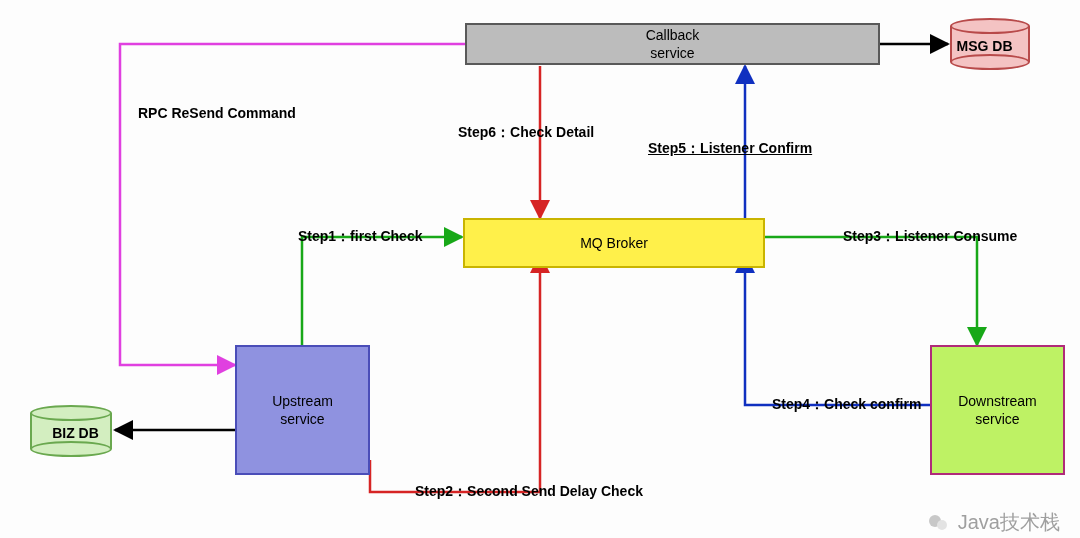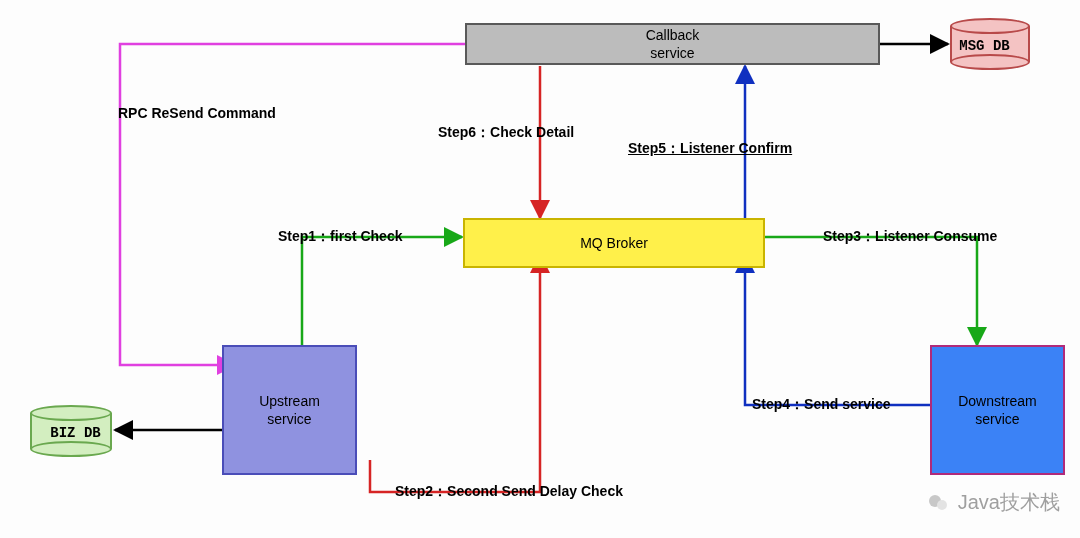--- a/index.html
+++ b/index.html
@@ -19,20 +19,21 @@
     align-items: center;
     justify-content: center;
     text-align: center;
     font-weight: normal;
     line-height: 1.3;
   }
   .label {
     position: absolute;
     font-weight: bold;
     white-space: nowrap;
+    margin-left: 20px;
   }
   .cylinder {
     position: absolute;
   }
   .cylinder .body {
     position: absolute;
     left: 0; right: 0;
     border-left: 2px solid;
     border-right: 2px solid;
   }
@@ -40,33 +41,32 @@
     position: absolute;
     left: 0; right: 0;
     border: 2px solid;
     border-radius: 50%;
   }
   .cylinder .txt {
     position: absolute;
     left: 0; right: 11px;
     text-align: center;
     font-weight: bold;
-    font-family: Liberation Mono, monospace;
   }
   svg.lines {
     position: absolute;
     top: 0; left: 0;
     width: 1080px;
     height: 538px;
     pointer-events: none;
   }
   .watermark {
     position: absolute;
     right: 20px;
-    bottom: 22px;
+    bottom: 2px;
     font-size: 20px;
     color: #888;
     opacity: 0.8;
     display: flex;
     align-items: center;
     gap: 8px;
   }
 </style>
 </head>
 <body>
@@ -118,42 +118,42 @@
   <div class="body" style="top:8px; bottom:8px; background:#f4c3c3; border-color:#b84a4a;"></div>
   <div class="bot" style="bottom:0; height:16px; background:#f4c3c3; border-color:#b84a4a;"></div>
   <div class="top" style="top:0; height:16px; background:#f4c3c3; border-color:#b84a4a;"></div>
   <div class="txt" style="top:20px;">MSG DB</div>
 </div>
 
 <div class="box" style="left:463px; top:218px; width:302px; height:50px; background:#fff04a; border-color:#c9b400;">
   <span>MQ Broker</span>
 </div>
 
-<div class="box" style="left:222px; top:345px; width:135px; height:130px; background:#8f92e0; border-color:#4a4db8;">
+<div class="box" style="left:235px; top:345px; width:135px; height:130px; background:#8f92e0; border-color:#4a4db8;">
   <span style="white-space:pre-line;">Upstream
 service</span>
 </div>
 
-<div class="box" style="left:930px; top:345px; width:135px; height:130px; background:#3b82f6; border-color:#b02a7a;">
+<div class="box" style="left:930px; top:345px; width:135px; height:130px; background:#bef264; border-color:#b02a7a;">
   <span style="white-space:pre-line;">Downstream
 service</span>
 </div>
 
 <div class="cylinder" style="left:30px; top:405px; width:82px; height:52px;">
   <div class="body" style="top:8px; bottom:8px; background:#d3eec0; border-color:#6aa84f;"></div>
   <div class="bot" style="bottom:0; height:16px; background:#d3eec0; border-color:#6aa84f;"></div>
   <div class="top" style="top:0; height:16px; background:#d3eec0; border-color:#6aa84f;"></div>
   <div class="txt" style="top:20px;margin-left:20px;">BIZ DB</div>
 </div>
 
 <div class="label" style="left:118px; top:105px;">RPC ReSend Command</div>
 <div class="label" style="left:278px; top:228px;">Step1：first Check</div>
 <div class="label" style="left:395px; top:483px;">Step2：Second Send Delay Check</div>
 <div class="label" style="left:823px; top:228px;">Step3：Listener Consume</div>
-<div class="label" style="left:752px; top:396px;">Step4：Send service</div>
+<div class="label" style="left:752px; top:396px;">Step4：Check confirm</div>
 <div class="label" style="left:628px; top:140px;text-decoration:underline;">Step5：Listener Confirm</div>
 <div class="label" style="left:438px; top:124px;">Step6：Check Detail</div>
 
 <div class="watermark">
   <svg width="24" height="24" viewBox="0 0 24 24">
     <circle cx="9" cy="10" r="6" fill="#bbb"></circle>
     <circle cx="16" cy="14" r="5" fill="#ddd"></circle>
   </svg>
   <span>Java技术栈</span>
 </div>

